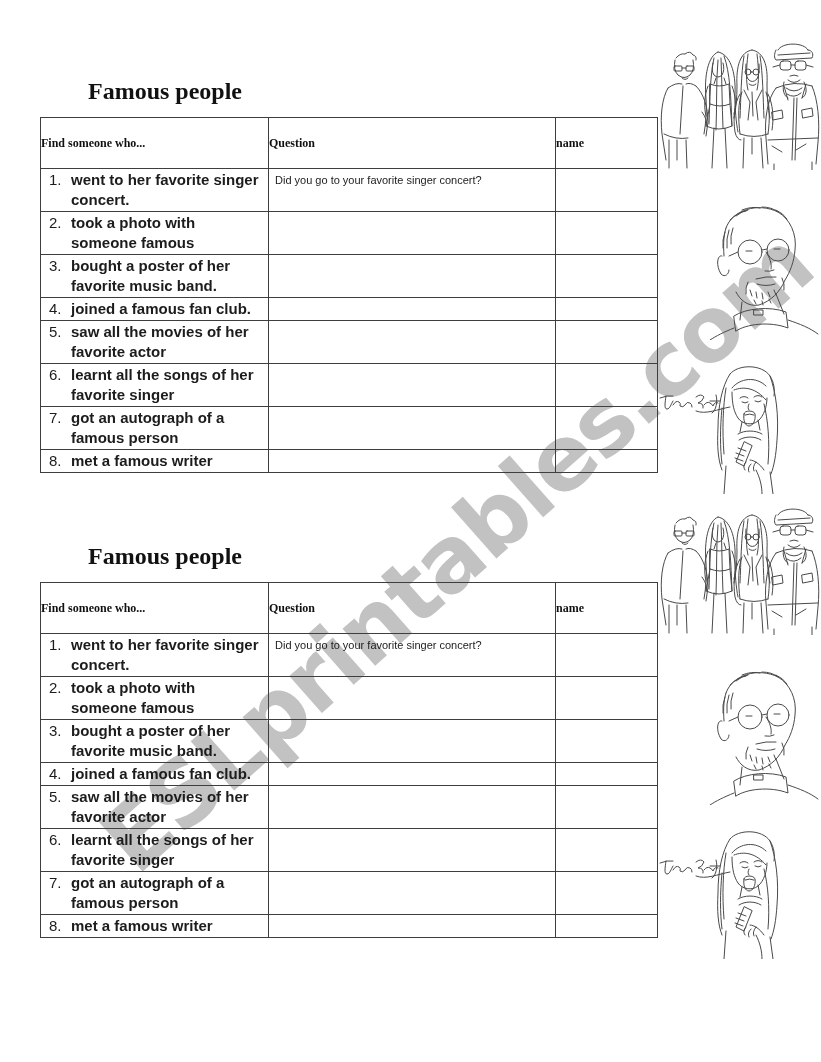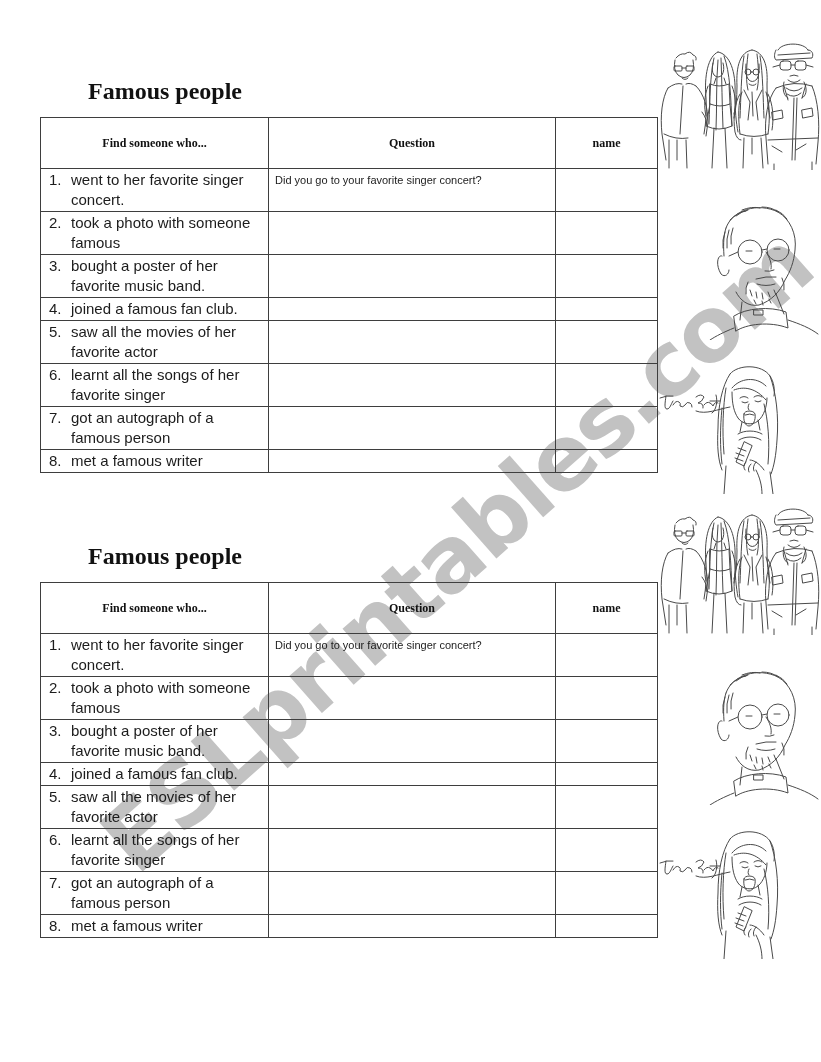--- a/index.html
+++ b/index.html
@@ -30,27 +30,27 @@
     position:absolute;left:40px;top:117px;width:617px;
     border-collapse:collapse;table-layout:fixed;background:transparent;
   }
   table.ws col.c1{width:228px;}
   table.ws col.c2{width:287px;}
   table.ws col.c3{width:102px;}
   table.ws th,table.ws td{
     border:1px solid #3e3e3e;padding:0;vertical-align:top;background:transparent;
   }
   table.ws thead th{
-    height:50px;vertical-align:middle;text-align:center;
+    height:50px;vertical-align:middle;text-align:left;
     font-family:"Liberation Serif",serif;font-weight:bold;font-size:12px;color:#111;margin-left:36px;
   }
   .cell-prompt{display:flex;align-items:flex-start;padding:1px 4px 1px 8px;
     font-size:15px;line-height:20px;}
   .row-num{flex:0 0 22px;}
-  .row-text{flex:1;}
+  .row-text{flex:1;font-weight:bold;}
   .cell-q{padding:1px 6px;font-size:11px;line-height:20px;}
   td.name-cell{min-width:0;}
   tr.single td{height:20px;}
   tr.double td{height:40px;}
   
   .art{position:absolute;}
   .art svg{display:block;width:100%;height:100%;}
   .art-band{left:656px;top:42px;width:164px;height:128px;}
   .art-jobs{left:678px;top:198px;width:144px;height:142px;}
   .art-taylor{left:652px;top:358px;width:146px;height:136px;}

